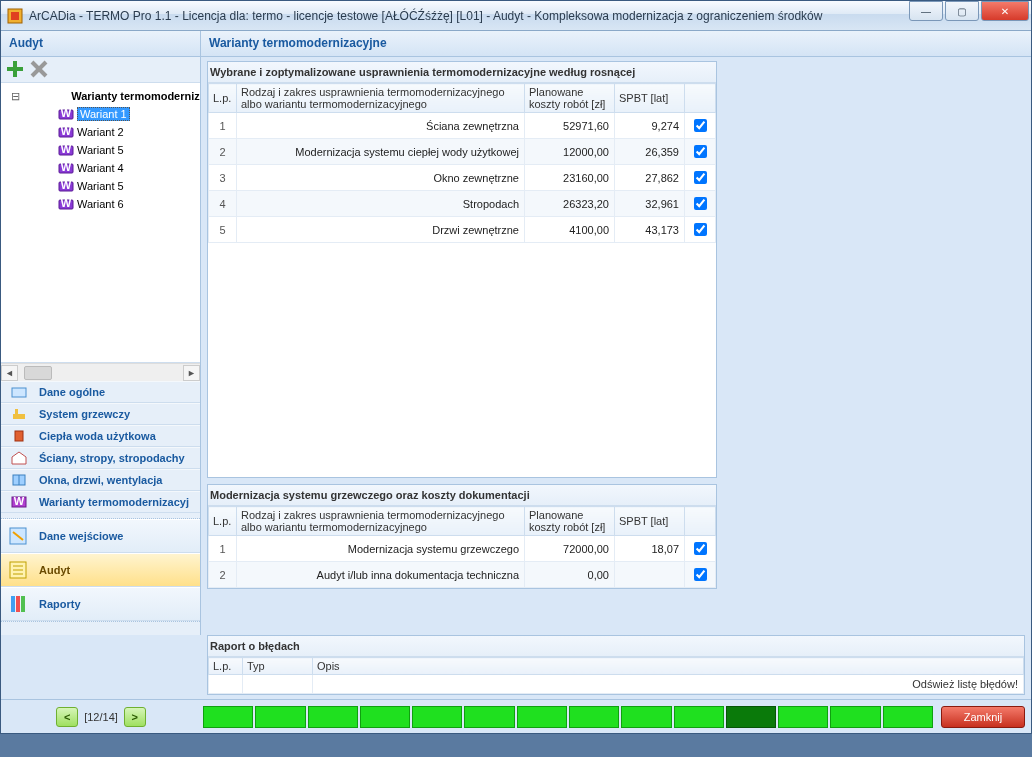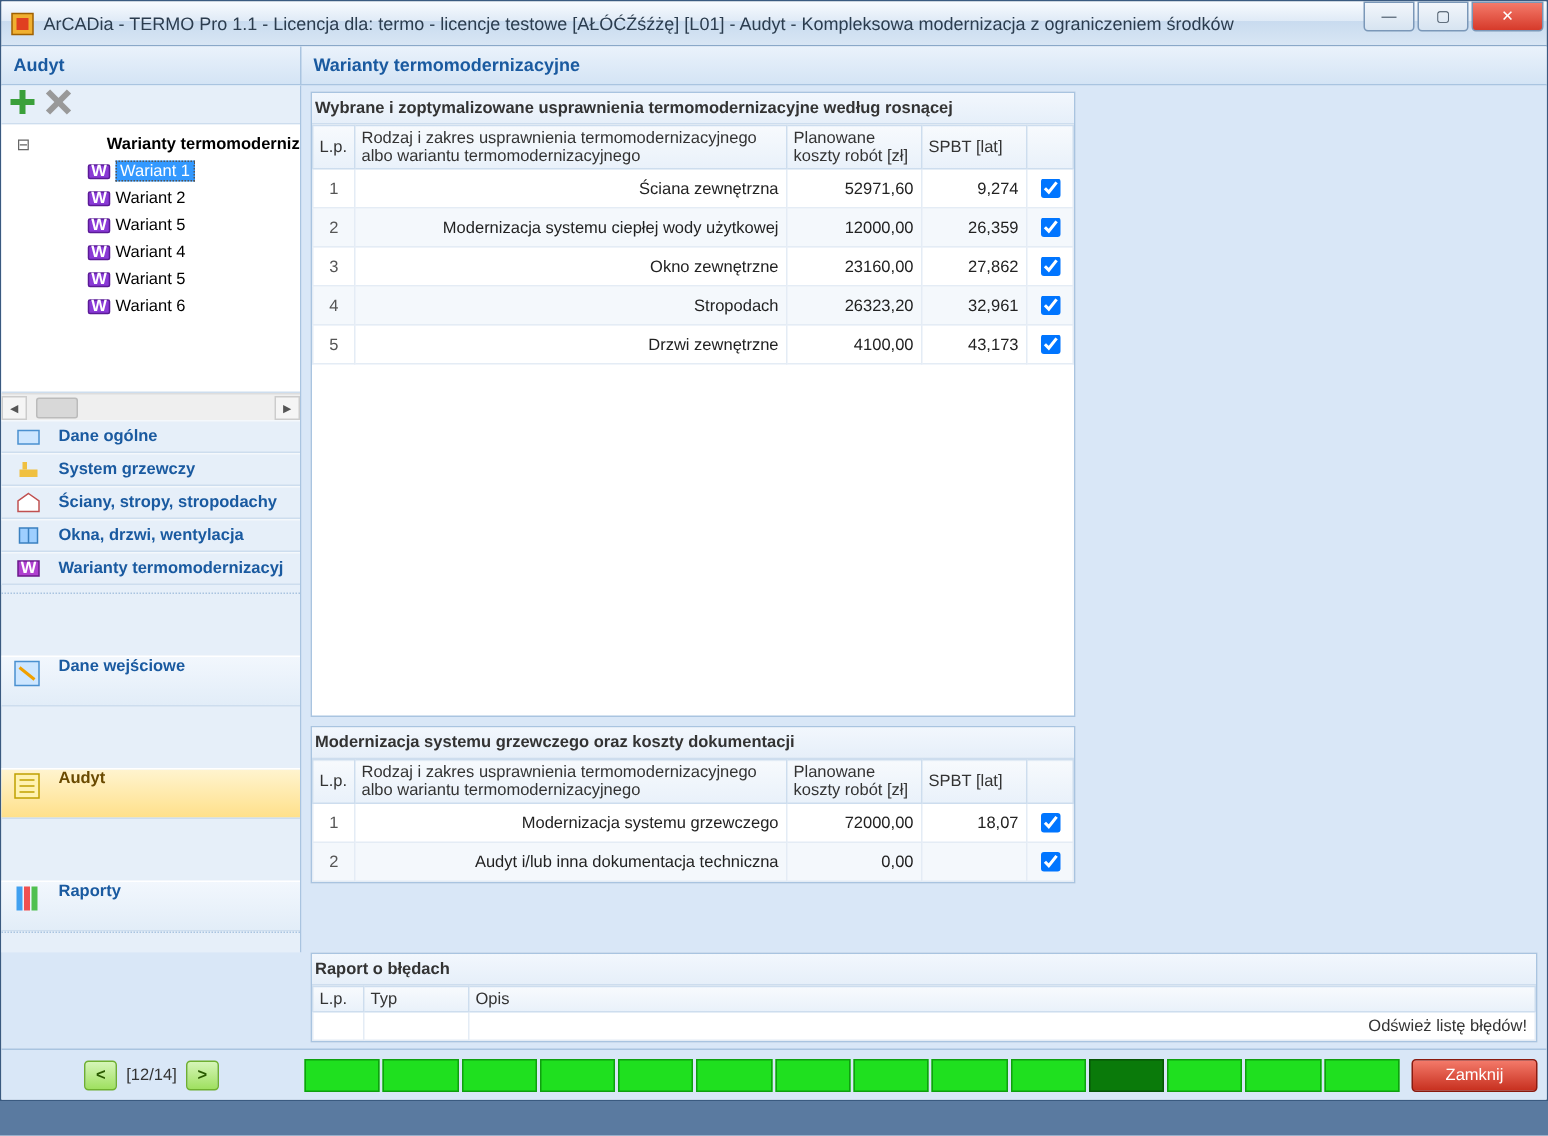--- a/index.html
+++ b/index.html
@@ -37,21 +37,21 @@
   .tree-root-lbl { font-weight:bold; color:#000;margin-left:48px; }
   .hscroll { height:18px; background:#efefef; border-top:1px solid #ddd; display:flex; align-items:center; }
   .hscroll .arrow { width:17px; height:16px; background:#f5f5f5; border:1px solid #ccc; display:flex;align-items:center;justify-content:center;font-size:9px;color:#555; }
   .hscroll .thumb { width:28px; height:14px; background:#d8d8d8; border:1px solid #bbb; margin-left:6px; border-radius:2px; }
 
   .nav-list { background:#e6eff9; }
   .nav-item { height:22px; display:flex; align-items:center; padding-left:4px; border-top:1px solid #f4f8fc; border-bottom:1px solid #cdddee; color:#1a5aa0; font-weight:bold; gap:6px; }
   .nav-item .nav-ic { width:28px; display:flex; justify-content:center; }
   .nav-item.level2 { color:#1a5aa0; }
   .nav-sep { height:6px; border-bottom:1px dotted #a9c4e0; }
-  .nav-big { height:34px; display:flex; align-items:flex-start; padding-left:6px; gap:10px; font-weight:bold; color:#1a5aa0; background:linear-gradient(#f2f7fd,#e2edf8); border-top:1px solid #fff; border-bottom:1px solid #cdddee;margin-top:41px; }
+  .nav-big { height:34px; display:flex; align-items:center; padding-left:6px; gap:10px; font-weight:bold; color:#1a5aa0; background:linear-gradient(#f2f7fd,#e2edf8); border-top:1px solid #fff; border-bottom:1px solid #cdddee; }
   .nav-big.active { background:linear-gradient(#fff4cf,#ffe08a); color:#6a4a00; }
   .nav-big .big-ic { width:22px; height:22px; display:flex; align-items:center; justify-content:center; }
   .sidebar-pad { flex:0 0 14px; background:#e6eff9; border-top:1px dotted #a9c4e0; }
 
   
   .content { flex:1; background:#d9e7f7; padding:4px 6px 6px 6px; overflow:hidden; display:flex; gap:6px; }
   .content-main { flex:0 0 510px; display:flex; flex-direction:column; gap:6px; }
   .content-side { flex:1; min-width:0; }
 
   .panel { border:1px solid #a9c4e0; background:#fff; display:flex; flex-direction:column; }
@@ -215,20 +215,28 @@
               <span>Dane ogólne</span>
             </div>
             <div class="nav-item level2">
               <span class="nav-ic">
                 <svg width="16" height="14">
                   <rect x="2" y="7" width="12" height="5" fill="#f0c040"></rect>
                   <rect x="4" y="2" width="3" height="5" fill="#f0c040"></rect>
                 </svg>
               </span>
               <span>System grzewczy</span>
+            </div>
+            <div class="nav-item level2">
+              <span class="nav-ic">
+                <svg width="16" height="14">
+                  <rect x="4" y="2" width="8" height="10" fill="#e06030" stroke="#a03010"></rect>
+                </svg>
+              </span>
+              <span>Ciepła woda użytkowa</span>
             </div>
             <div class="nav-item level2">
               <span class="nav-ic">
                 <svg width="16" height="14">
                   <polygon points="8,1 15,6 15,13 1,13 1,6" fill="#fff" stroke="#c05050"></polygon>
                 </svg>
               </span>
               <span>Ściany, stropy, stropodachy</span>
             </div>
             <div class="nav-item level2">

